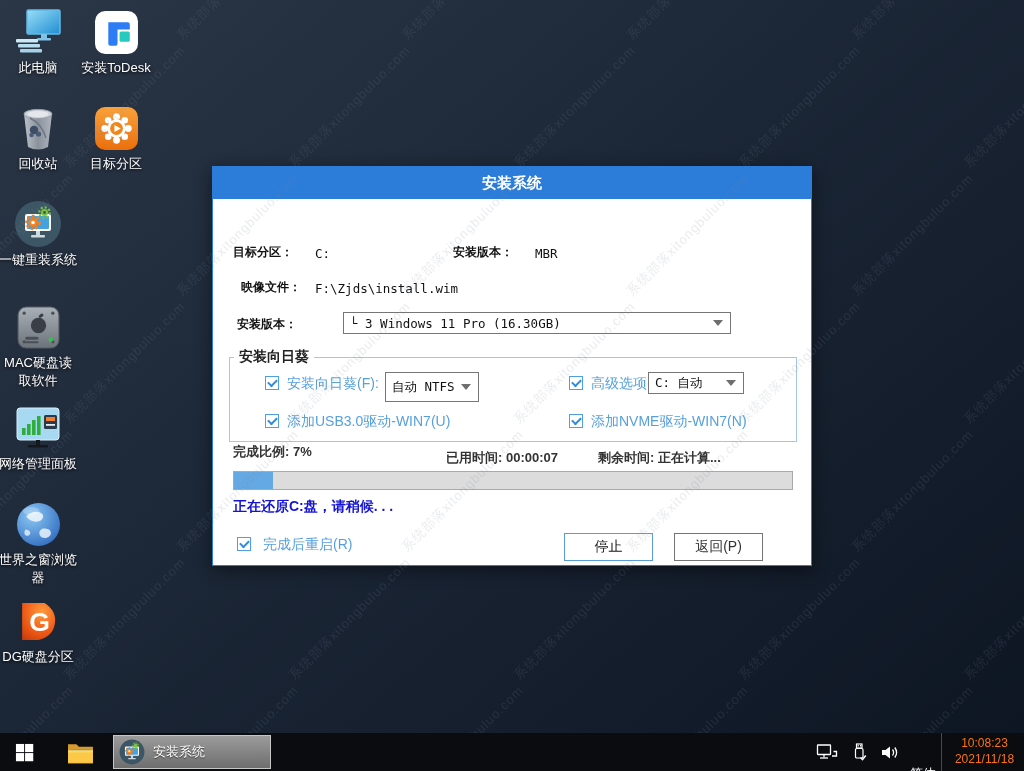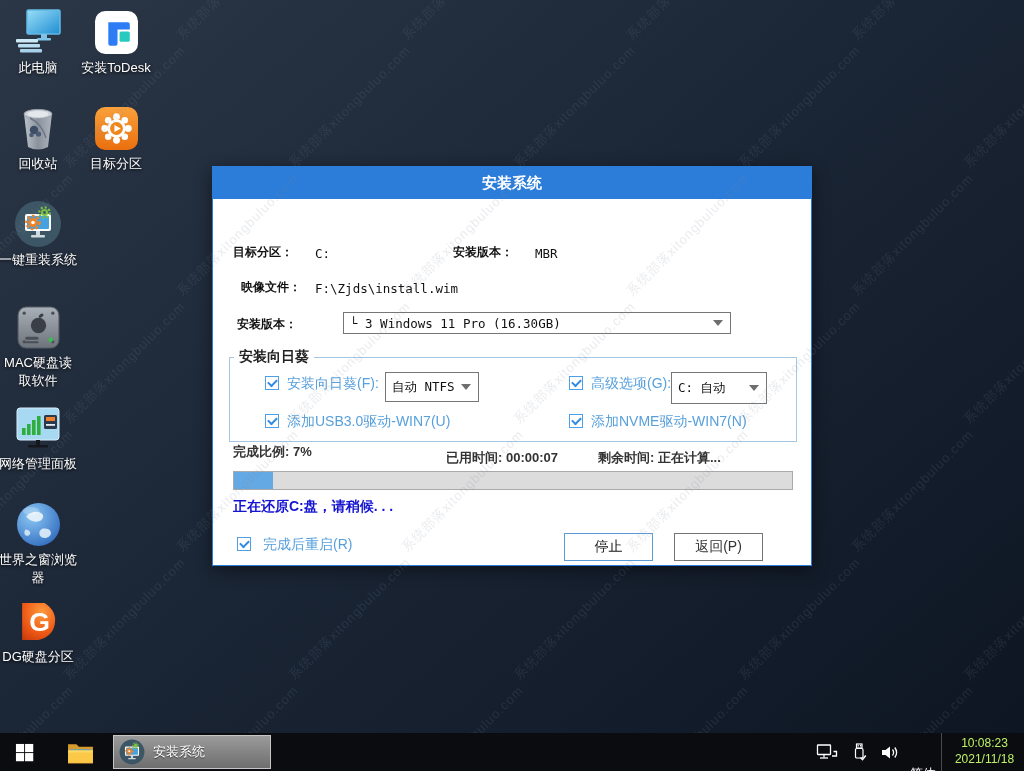--- a/index.html
+++ b/index.html
@@ -50,21 +50,21 @@
   .taskbar { position:absolute; left:0; bottom:0; width:1024px; height:38px; background:#0a0c10; z-index:10; }
   .tbtn { position:absolute; top:0; height:38px; display:flex; align-items:center; justify-content:center; cursor:pointer; }
   #start-btn { left:0; width:48px; }
   #explorer-btn { left:56px; width:48px; }
   .taskapp { position:absolute; left:113px; top:2px; width:158px; height:34px;
              background:linear-gradient(#9b9b9b,#6e6e6e); border:1px solid #c6c6c6;
              display:flex; align-items:center; gap:8px; padding-left:5px; cursor:pointer; }
   .taskapp .tlabel { color:#fff; font-size:13px; text-shadow:0 1px 1px rgba(0,0,0,.6); }
   .tray { position:absolute; top:0; height:38px; display:flex; align-items:center; justify-content:center; cursor:pointer; }
   #tray-ime { left:906px; width:34px; color:#fff; font-size:13px;margin-top:22px; }
-  #tray-clock { left:941px; width:80px; color:#bef264; font-size:12px; line-height:1.3;
+  #tray-clock { left:941px; width:80px; color:#f97316; font-size:12px; line-height:1.3;
                 flex-direction:column; text-align:center;padding-left:6px; }
 </style>
 </head>
 <body>
 
 <div id="desktop">
 
   <div id="watermarks">
       <span class="wm" style="left: -70px; top: -30px;">系统部落xitongbuluo.com</span>
       <span class="wm" style="left: 155px; top: -30px;">系统部落xitongbuluo.com</span>
@@ -306,21 +306,21 @@
 
         <span class="cb" style="left:35px;top:18px"></span>
         <span class="cblabel" style="left:57px;top:17px">安装向日葵(F):</span>
         <div class="sel" style="left:155px;top:14px;width:94px;height:30px">
           <span>自动 NTFS</span>
           <span class="arrow"></span>
         </div>
 
         <span class="cb" style="left:339px;top:18px"></span>
         <span class="cblabel" style="left:361px;top:17px">高级选项(G):</span>
-        <div class="sel" style="left:441px;top:14px;width:96px;height:32px">
+        <div class="sel" style="left:418px;top:14px;width:96px;height:22px">
           <span>C: 自动</span>
           <span class="arrow"></span>
         </div>
 
         <span class="cb" style="left:35px;top:56px"></span>
         <span class="cblabel" style="left:57px;top:55px">添加USB3.0驱动-WIN7(U)</span>
 
         <span class="cb" style="left:339px;top:56px"></span>
         <span class="cblabel" style="left:361px;top:55px">添加NVME驱动-WIN7(N)</span>
       </div>

